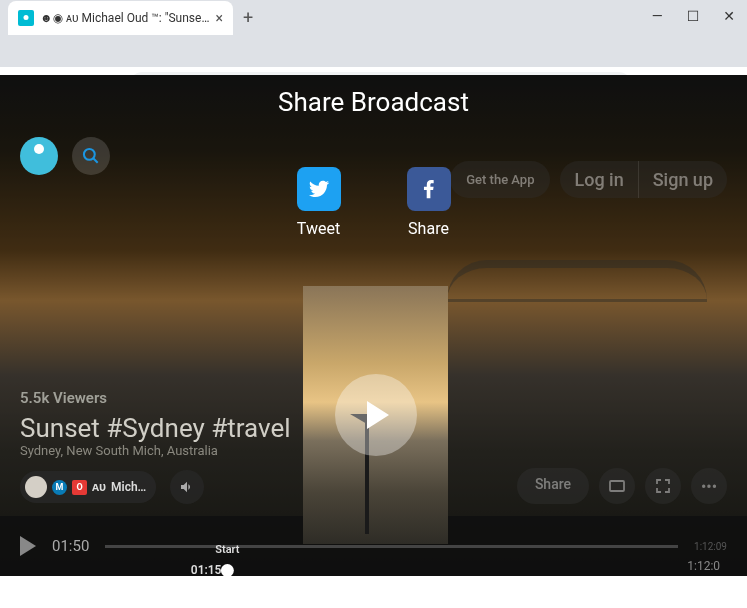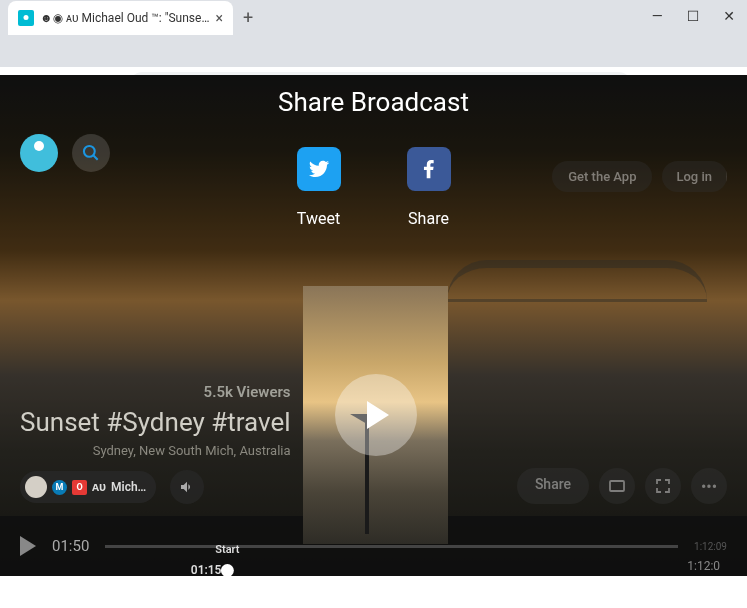--- a/index.html
+++ b/index.html
@@ -33,46 +33,46 @@
 
 
 .page-header { position: absolute; top: 38px; left: 20px; right: 20px; display: flex; align-items: center; justify-content: space-between; z-index: 5; }
 .page-header-left { display: flex; gap: 14px; }
 .logo-circle { width: 38px; height: 38px; border-radius: 50%; background: #40bedc; display: flex; align-items: center; justify-content: center; position: relative; }
 .logo-circle::after { content: ""; width: 10px; height: 10px; background: #fff; border-radius: 50%; position: absolute; top: 7px; left: 50%; transform: translateX(-50%); }
 .search-circle { width: 38px; height: 38px; border-radius: 50%; background: rgba(255,255,255,0.15); display: flex; align-items: center; justify-content: center; color: #1b95e0; font-size: 18px; }
 .page-header-right { display: flex; gap: 10px; opacity: 0.5; margin-top: 48px; }
 .pill-btn { background: rgba(50,50,50,0.7); color: #ddd; padding: 8px 16px; border-radius: 20px; font-size: 13px; font-weight: 500; border: none; }
 .auth-pill { background: rgba(50,50,50,0.7); border-radius: 20px; display: flex; overflow: hidden; }
-.auth-pill button { background: transparent; color: #ddd; padding: 8px 14px; font-size: 13px; font-weight: 500; border: none; }
+.auth-pill button { background: transparent; color: #ddd; padding: 8px 14px; font-size: 18px; font-weight: 500; border: none; }
 .auth-divider { width: 1px; background: rgba(255,255,255,0.2); }
 
 
 .share-modal { position: absolute; top: 12px; left: 0; right: 0; text-align: center; z-index: 10; }
 .share-title { color: #fff; font-size: 26px; font-weight: 400; margin-bottom: 30px; }
 .share-options { display: flex; justify-content: center; gap: 66px; }
-.share-opt { display: flex; flex-direction: column; align-items: center; gap: 18px; }
+.share-opt { display: flex; flex-direction: column; align-items: center; gap: 8px; margin-top: 20px; }
 .share-btn { width: 44px; height: 44px; border-radius: 8px; display: flex; align-items: center; justify-content: center; }
 .share-btn.twitter { background: #1da1f2; }
 .share-btn.facebook { background: #3b5998; }
 .share-btn.link { background: #a8b2b8; }
 .share-btn svg { width: 22px; height: 22px; fill: #fff; }
 .share-label { color: #fff; font-size: 16px; }
 
 
 .video-preview { position: absolute; left: 303px; top: 211px; width: 145px; height: 258px; background: linear-gradient(to bottom, #8a7558 0%, #c9a76a 30%, #e8c485 45%, #7a6f5c 60%, #4a4438 80%, #2e2c26 100%); z-index: 8; }
 .play-overlay { position: absolute; left: 50%; top: 50%; transform: translate(-50%,-50%); width: 82px; height: 82px; background: rgba(255,255,255,0.35); border-radius: 50%; display: flex; align-items: center; justify-content: center; }
 .play-overlay::after { content: ""; border-left: 22px solid #fff; border-top: 14px solid transparent; border-bottom: 14px solid transparent; margin-left: 5px; }
 .lamp { position: absolute; left: 62px; top: 128px; width: 4px; height: 120px; background: #1a1a1a; }
 .lamp::before { content: ""; position: absolute; left: -15px; top: 0; border-left: 17px solid transparent; border-right: 17px solid transparent; border-top: 10px solid #1a1a1a; }
 
 
-.video-info { position: absolute; left: 20px; bottom: 72px; z-index: 6; text-align: right; }
+.video-info { position: absolute; left: 20px; bottom: 72px; z-index: 6; }
 .viewers { color: #a0a098; font-size: 15px; font-weight: 600; margin-bottom: 6px; }
-.video-title { color: #d0cec6; font-size: 26px; font-weight: 400; margin-bottom: 6px; }
+.video-title { color: #d0cec6; font-size: 26px; font-weight: 400; }
 .location { color: #8a887f; font-size: 13px; margin-bottom: 12px; }
 .info-controls { display: flex; align-items: center; gap: 14px; }
 .author-pill { background: rgba(40,40,40,0.8); border-radius: 20px; padding: 5px 10px 5px 5px; display: flex; align-items: center; gap: 5px; font-size: 12px; color: #ddd; font-weight: 600; max-width: 160px; }
 .avatar { width: 22px; height: 22px; background: #d4cfc6; border-radius: 50%; }
 .badge-m { width: 15px; height: 15px; background: #097bb6; border-radius: 50%; display: flex; align-items: center; justify-content: center; color: #fff; font-size: 9px; font-weight: 700; }
 .badge-o { width: 15px; height: 15px; background: #e53935; border-radius: 2px; color: #fff; font-size: 9px; font-weight: 700; display: flex; align-items: center; justify-content: center; }
 .author-name { overflow: hidden; text-overflow: ellipsis; white-space: nowrap; }
 .volume-btn { width: 34px; height: 34px; background: rgba(40,40,40,0.7); border-radius: 50%; display: flex; align-items: center; justify-content: center; color: #aaa; font-size: 14px; }
 
 
@@ -146,20 +146,21 @@
             <circle cx="10" cy="10" r="6.5"></circle>
             <line x1="15" y1="15" x2="20" y2="20"></line>
           </svg>
       </div>
     </div>
     <div class="page-header-right">
       <button class="pill-btn">Get the App</button>
       <div class="auth-pill">
         <button>Log in</button>
         <div class="auth-divider"></div>
+        <button>Sign up</button>
       </div>
     </div>
   </div>
 
   <div class="share-modal">
     <div class="share-title">Share Broadcast</div>
     <div class="share-options">
       <div class="share-opt">
         <div class="share-btn twitter">
           <svg viewBox="0 0 24 24">

